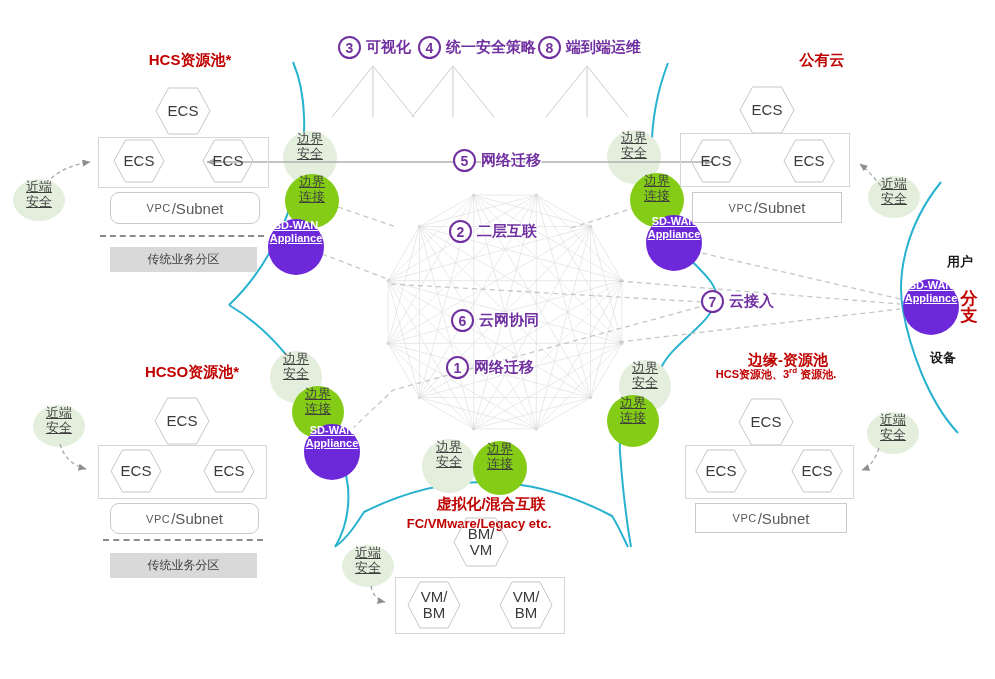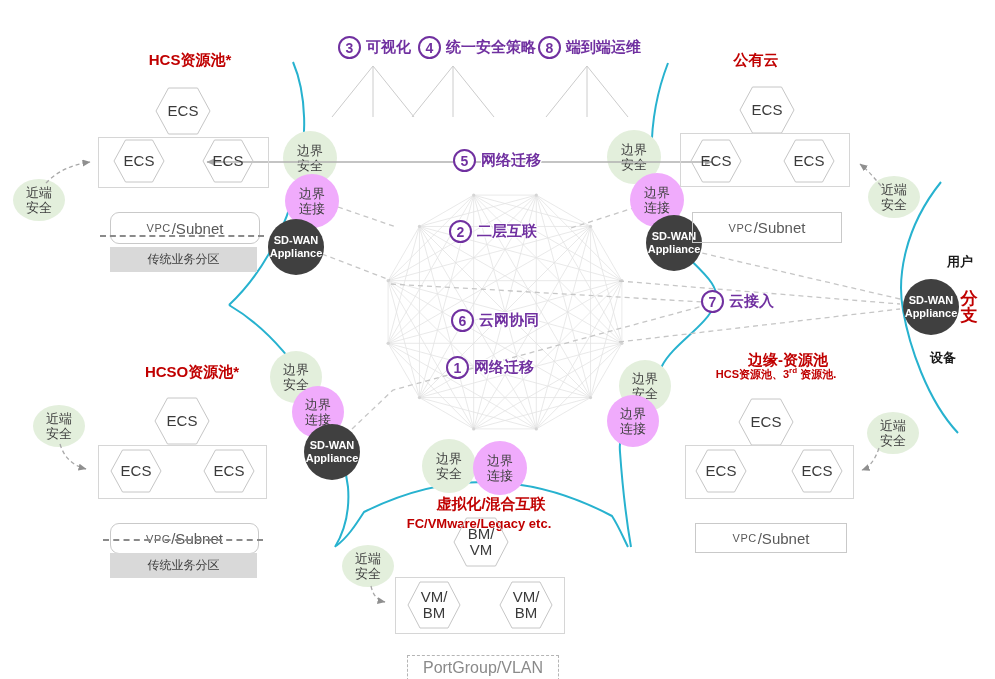--- a/index.html
+++ b/index.html
@@ -5,37 +5,37 @@
   html,body{margin:0;padding:0;background:#fff;}
   body{font-family:"Liberation Sans","DejaVu Sans",sans-serif;}
   .stage{position:relative;width:995px;height:679px;background:#fff;overflow:hidden;}
   svg.layer{position:absolute;left:0;top:0;pointer-events:none;}
   
   .ptitle{position:absolute;color:#c00000;font-weight:bold;font-size:15px;white-space:nowrap;transform:translate(-50%,-50%);margin-left:12px;}
   .psub{position:absolute;color:#c00000;font-weight:bold;font-size:11px;white-space:nowrap;transform:translate(-50%,-50%);}
   .psub sup{font-size:8px;}
   
   .gbox{position:absolute;border:1px solid #d6d6d6;background:transparent;}
-  .vpcbox{position:absolute;border:1px solid #c9c9c9;display:flex;align-items:center;justify-content:center;color:#595959;font-size:15px;background:transparent;margin-top:20px;}
+  .vpcbox{position:absolute;border:1px solid #c9c9c9;display:flex;align-items:center;justify-content:center;color:#595959;font-size:15px;background:transparent;}
   .vpcbox .vpc-sm{font-size:11px;letter-spacing:.5px;margin-right:1px;}
   .rounded{border-radius:9px;}
   .dashedbox{border:1.5px dashed #b5b5b5;color:#8a8a8a;font-size:16px;}
   .legacy{position:absolute;background:#d9d9d9;color:#3d3d3d;font-size:12px;display:flex;align-items:center;justify-content:center;}
   .hdiv{position:absolute;border-top:2px dashed #8a8a8a;height:0;}
   
   .hex{position:absolute;display:flex;align-items:center;justify-content:center;}
   .hex svg{position:absolute;left:0;top:0;width:100%;height:100%;overflow:visible;}
   .hex .hx-label{position:relative;font-size:15px;color:#3a3a3a;text-align:center;line-height:1.05;}
   
-  .circ{position:absolute;border-radius:50%;display:flex;align-items:center;justify-content:center;text-align:center;}
+  .circ{position:absolute;border-radius:50%;display:flex;justify-content:center;text-align:center;text-decoration:underline;}
   .circ .cl{width:2.1em;line-height:1.18;word-break:break-all;}
   .c-sec{background:#e3efdc;color:#3f3f3f;font-size:13px;}
-  .c-con{background:#f0abfc;color:#3f3f3f;font-size:13px;}
+  .c-con{background:#84cc16;color:#3f3f3f;font-size:13px;}
   .c-near{background:#e3efdc;color:#3f3f3f;font-size:13px;}
-  .c-sdwan{background:#404040;color:#fff;font-weight:bold;font-size:11px;line-height:1.25;}
+  .c-sdwan{background:#6d28d9;color:#fff;font-weight:bold;font-size:11px;line-height:1.25;}
   .c-sdwan .cl{width:auto;word-break:normal;}
   
   .badge{position:absolute;display:flex;align-items:center;gap:5px;}
   .badge .bnum{width:19px;height:19px;border:2.5px solid #7030a0;border-radius:50%;background:#fff;color:#7030a0;font-weight:bold;font-size:14px;display:flex;align-items:center;justify-content:center;flex:0 0 auto;}
   .badge .blabel{color:#7030a0;font-weight:bold;font-size:15px;white-space:nowrap;text-shadow:1px 1px 0 #fff,-1px -1px 0 #fff,1px -1px 0 #fff,-1px 1px 0 #fff;}
   
   .side-txt{position:absolute;color:#1a1a1a;font-weight:bold;font-size:13px;white-space:nowrap;transform:translate(-50%,-50%);}
   .branch-txt{position:absolute;color:#c00000;font-weight:bold;font-size:17px;width:18px;line-height:1.0;word-break:break-all;text-align:center;transform:translate(-50%,-50%);}
 </style>
 </head>
@@ -255,21 +255,21 @@
       </svg>
     <span class="hx-label">ECS</span>
   </div>
   <div class="vpcbox rounded" style="left:110px;top:192px;width:148px;height:30px;">
     <span class="vpc-sm">VPC</span>
       <span>/Subnet</span>
   </div>
   <div class="hdiv" style="left:100px;top:235px;width:164px;"></div>
   <div class="legacy" style="left:110px;top:247px;width:147px;height:25px;">传统业务分区</div>
 
-  <div class="ptitle" style="left:744px;top:60px;">公有云</div>
+  <div class="ptitle" style="left:810px;top:60px;">公有云</div>
   <div class="hex" style="left:740px;top:87px;width:54px;height:46px;">
     <svg viewBox="0 0 54 46" preserveAspectRatio="none">
         <polygon points="0,23 12.5,0 41.5,0 54,23 41.5,46 12.5,46" fill="none" stroke="#c6c6c6" vector-effect="non-scaling-stroke"></polygon>
       </svg>
     <span class="hx-label">ECS</span>
   </div>
   <div class="gbox" style="left:680px;top:133px;width:168px;height:52px;"></div>
   <div class="hex" style="left:691px;top:140px;width:50px;height:42px;">
     <svg viewBox="0 0 50 42" preserveAspectRatio="none">
         <polygon points="0,21 11.5,0 38.5,0 50,21 38.5,42 11.5,42" fill="none" stroke="#c6c6c6" vector-effect="non-scaling-stroke"></polygon>
@@ -356,21 +356,20 @@
         <polygon points="0,23 12,0 40,0 52,23 40,46 12,46" fill="none" stroke="#c6c6c6" vector-effect="non-scaling-stroke"></polygon>
       </svg>
     <span class="hx-label"><span>VM/</span><br><span>BM</span></span>
   </div>
   <div class="hex" style="left:500px;top:582px;width:52px;height:46px;">
     <svg viewBox="0 0 52 46" preserveAspectRatio="none">
         <polygon points="0,23 12,0 40,0 52,23 40,46 12,46" fill="none" stroke="#c6c6c6" vector-effect="non-scaling-stroke"></polygon>
       </svg>
     <span class="hx-label"><span>VM/</span><br><span>BM</span></span>
   </div>
-  <div class="vpcbox dashedbox" style="left:407px;top:635px;width:150px;height:24px;">PortGroup/VLAN</div>
 
   <div class="side-txt" style="left:960px;top:262px;">用户</div>
   <div class="side-txt" style="left:943px;top:358px;">设备</div>
   <div class="branch-txt" style="left:969px;top:307px;">分支</div>
 
   <div class="badge" style="left:338px;top:36px;">
     <span class="bnum">3</span>
     <span class="blabel">可视化</span>
   </div>
   <div class="badge" style="left:418px;top:36px;">

